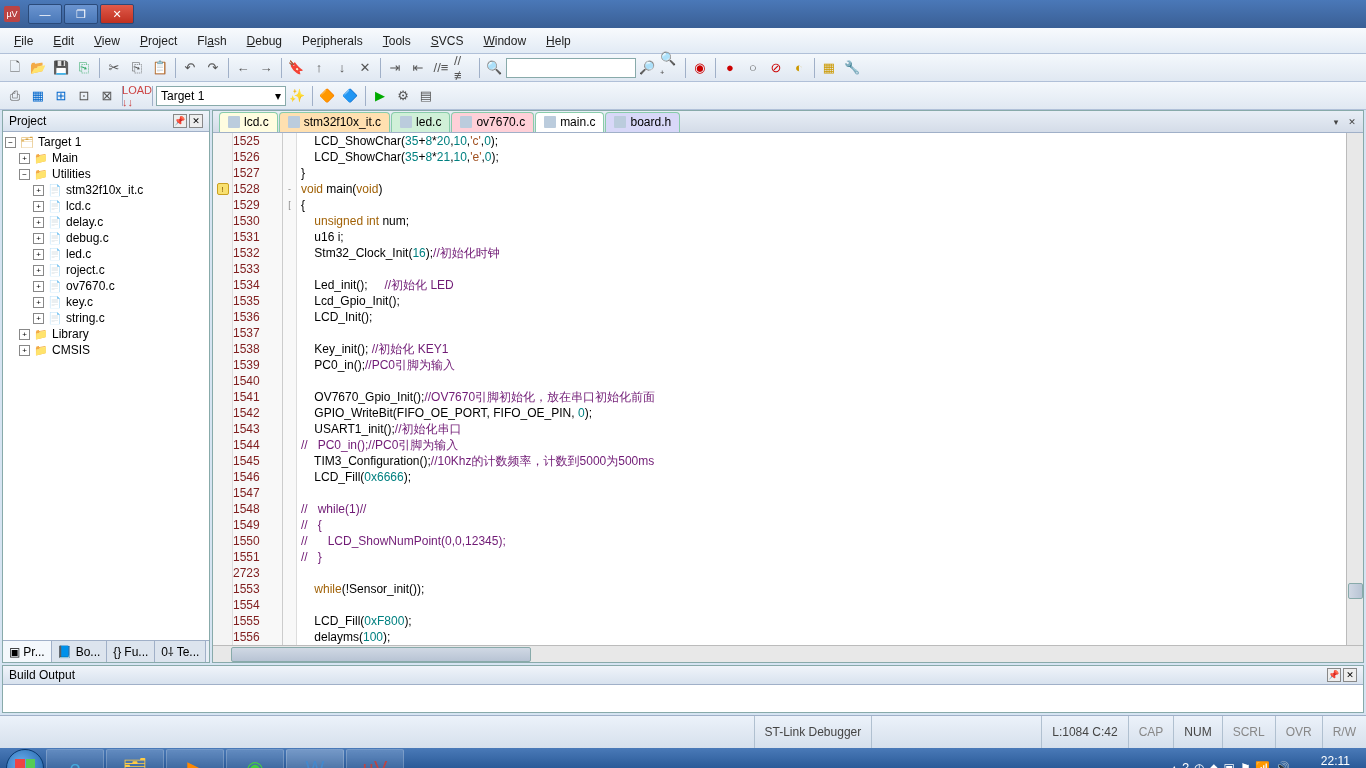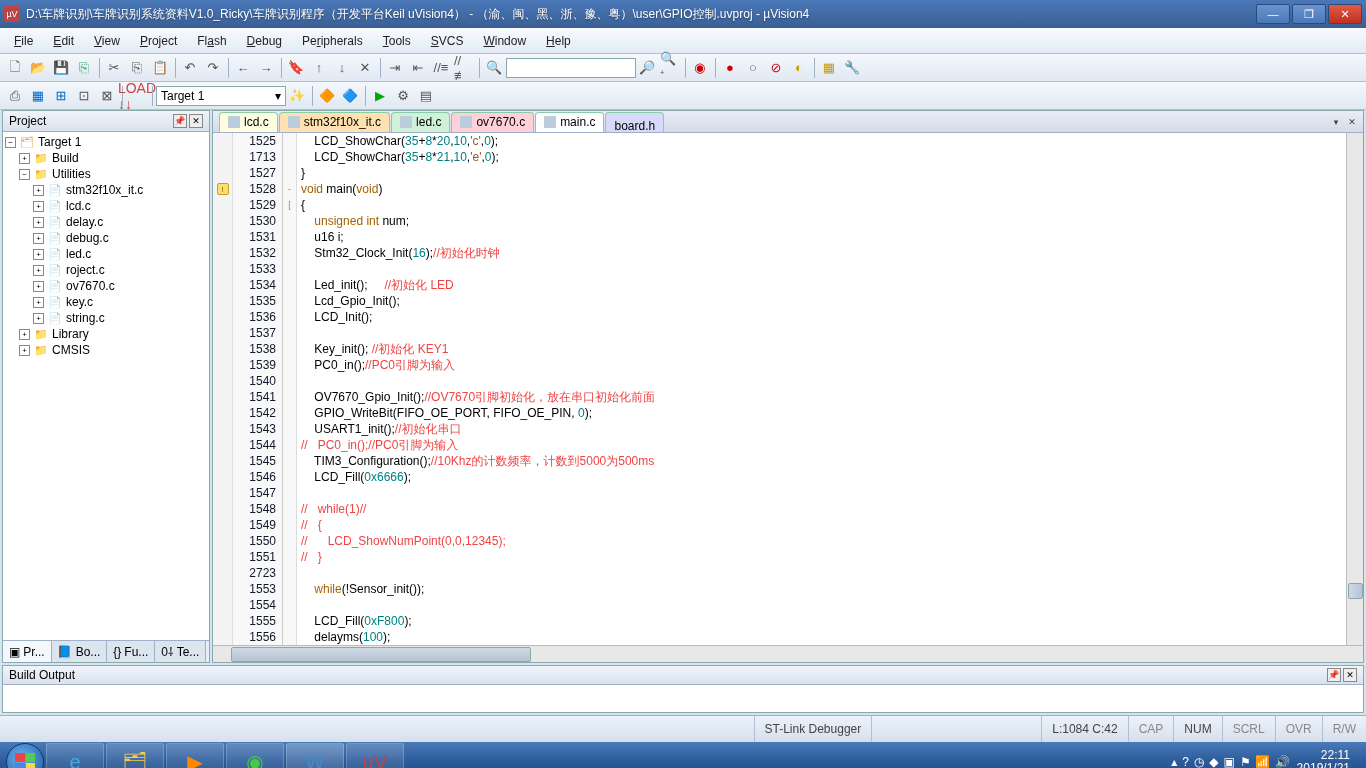--- a/index.html
+++ b/index.html
@@ -40,64 +40,63 @@
 .indent1 { padding-left: 14px; } .indent2 { padding-left: 28px; }
 .panel-tabs { height: 22px; border-top: 1px solid #a0b0c8; display: flex; background: #e8eef6; }
 .ptab { padding: 2px 6px; border-right: 1px solid #a0b0c8; font-size: 11px; background: #f4f8fc; display: flex; align-items: center; gap: 3px; }
 .ptab.inactive { background: #dce4ee; }
 
 .editor-area { flex: 1; display: flex; flex-direction: column; border: 1px solid #8aa; background: #fff; margin-right: 2px; }
 .file-tabs { height: 22px; background: linear-gradient(#e8eef6,#d4dce8); border-bottom: 1px solid #a0b0c8; display: flex; align-items: center; padding-left: 6px; }
 .file-tab { padding: 2px 8px; border: 1px solid #8ca; border-bottom: none; margin-right: 1px; border-radius: 4px 4px 0 0; display: flex; align-items: center; gap: 4px; font-size: 12px; height: 20px; }
 .file-tab.active { background: #fff; }
 .file-tab.t1 { background: #fffde0; } .file-tab.t2{background:#ffe0b0;} .file-tab.t3{background:#d0f0d8;}
-.file-tab.t4{background:#ffd0d8;} .file-tab.t5{background:#d8d8f8;flex-direction:column;}
+.file-tab.t4{background:#ffd0d8;} .file-tab.t5{background:#d8d8f8;}
 .ft-icon { width: 12px; height: 12px; background: #bcd; border-radius: 1px; }
 .tab-nav { margin-left: auto; display: flex; gap: 2px; padding-right: 4px; }
 .tab-nav-btn { width: 14px; height: 14px; font-size: 9px; color: #444; display: flex; align-items: center; justify-content: center; }
 
 .code-area { flex: 1; display: flex; overflow: hidden; position: relative; }
 .marker-col { width: 20px; background: #f4f4f4; border-right: 1px solid #ddd; }
 .marker { height: 16px; display: flex; align-items: center; justify-content: center; }
 .warn-mark { width: 12px; height: 12px; background: #f8e070; border: 1px solid #caa020; border-radius: 2px; font-size: 8px; display: flex; align-items: center; justify-content: center; color: #805000; }
-.gutter { width: 50px; background: #f8f8f8; border-right: 1px solid #ccc; text-align: right; padding-right: 6px; color: #0f172a; font-family: Consolas, monospace; font-size: 13px; line-height: 16px; }
+.gutter { width: 50px; background: #f8f8f8; border-right: 1px solid #ccc; padding-right: 16px; color: #7f1d1d; font-family: Consolas, monospace; font-size: 13px; line-height: 16px; }
 .fold-col { width: 14px; background: #f8f8f8; border-right: 1px solid #ddd; }
 .fold-mark { height: 16px; display: flex; align-items: center; justify-content: center; color: #888; font-size: 9px; }
 .code { flex: 1; font-family: Consolas, monospace; font-size: 13px; line-height: 16px; white-space: pre; padding-left: 4px; overflow: hidden; }
-.kw { color: #a16207; } .cm { color: #ef4444; margin-top: 46px; } .num { color: #008080; } .str { color: #a05020; }
+.kw { color: #a16207; } .cm { color: #701a75; margin-top: 46px; } .num { color: #008080; } .str { color: #a05020; }
 .hscroll { height: 17px; background: #e8e8e8; border-top: 1px solid #bbb; position: relative; }
 .hscroll-thumb { position: absolute; left: 18px; width: 300px; height: 15px; top: 1px; background: linear-gradient(#d0d8e4,#b8c4d4); border: 1px solid #8aa; border-radius: 2px; }
 .vscroll { width: 17px; background: #e8e8e8; border-left: 1px solid #bbb; position: absolute; right: 0; top: 0; bottom: 0; }
 .vscroll-thumb { position: absolute; left: 1px; width: 15px; height: 16px; bottom: 46px; background: linear-gradient(90deg,#d0d8e4,#b8c4d4); border: 1px solid #8aa; border-radius: 2px; }
 
 .build-output { height: 48px; background: #fff; border: 1px solid #8aa; margin: 2px; }
 .bo-title { background: linear-gradient(#f0f4fa,#d8e2ee); border-bottom: 1px solid #a0b0c8; padding: 2px 6px; font-size: 11px; display: flex; justify-content: space-between; align-items: flex-end; }
 .bo-body { height: 24px; }
 
-.statusbar { height: 27px; background: linear-gradient(#ecf2fa,#d6e0ec); border-top: 1px solid #a0b0c8; display: flex; align-items: center; font-size: 11px; color: #444; }
+.statusbar { height: 33px; background: linear-gradient(#ecf2fa,#d6e0ec); border-top: 1px solid #a0b0c8; display: flex; align-items: center; font-size: 11px; color: #444; }
 .sb-cell { padding: 0 10px; border-left: 1px solid #b0c0d0; height: 100%; display: flex; align-items: center; }
 .sb-spacer { flex: 1; }
 .sb-dim { color:#888; }
 
 .taskbar { height: 40px; background: linear-gradient(#4a7ab8 0%, #2a5a98 50%, #204a80 100%); display: flex; align-items: center; padding: 0 6px; }
 .start-btn { width: 38px; height: 38px; border-radius: 50%; background: radial-gradient(circle at 40% 40%, #6ab0f0, #1a5aa0); display: flex; align-items: center; justify-content: center; border: 1px solid #0a3a70; }
 .start-flag { width: 20px; height: 18px; display: grid; grid-template: 1fr 1fr / 1fr 1fr; gap: 1px; }
 .start-flag div:nth-child(1){background:#e44;} .start-flag div:nth-child(2){background:#5c5;}
 .start-flag div:nth-child(3){background:#48e;} .start-flag div:nth-child(4){background:#ed4;}
 .task-item { width: 58px; height: 38px; margin-left: 2px; background: linear-gradient(rgba(255,255,255,.15),rgba(255,255,255,.05)); border: 1px solid rgba(255,255,255,.2); border-radius: 2px; display: flex; align-items: center; justify-content: center; font-size: 20px; }
 .tray { margin-left: auto; display: flex; align-items: center; color: #fff; font-size: 11px; gap: 6px; padding-right: 10px; }
 .tray-icons { display: flex; gap: 5px; font-size: 13px; }
 .tray-time { text-align: right; line-height: 13px; }
 </style>
 </head>
 <body>
 
 <div class="titlebar">
   <div class="titlebar-icon">µV</div>
-  <div class="titlebar-text">D:\车牌识别\车牌识别系统资料V1.0_Ricky\车牌识别程序（开发平台Keil uVision4） - （渝、闽、黑、浙、豫、粤）\user\GPIO控制.uvproj - µVision4</div>
   <div class="win-buttons">
     <div class="win-btn">—</div>
     <div class="win-btn">❐</div>
     <div class="win-btn close">✕</div>
   </div>
 </div>
 
 <div class="menubar">
   <div class="menu-item"><span class="ul">F</span><span>ile</span></div>
   <div class="menu-item"><span class="ul">E</span>dit</div>
@@ -154,21 +153,21 @@
   <div class="tb-btn">🔧</div>
 </div>
 
 <div class="toolbar2">
   <div class="tb-btn">⎙</div>
   <div class="tb-btn" style="color:#06c">▦</div>
   <div class="tb-btn" style="color:#06c">⊞</div>
   <div class="tb-btn">⊡</div>
   <div class="tb-btn">⊠</div>
   <div class="tb-sep"></div>
-  <div class="tb-btn" style="color:#c44;font-size:14px">LOAD<br>↓↓</div>
+  <div class="tb-btn" style="color:#c44;font-size:11px">LOAD<br>↓↓</div>
   <div class="tb-sep"></div>
   <div class="tb-target">
     <span>Target 1</span>
       <span>▾</span>
   </div>
   <div class="tb-btn" style="color:#d9a441">✨</div>
   <div class="tb-sep"></div>
   <div class="tb-btn">🔶</div>
   <div class="tb-btn">🔷</div>
   <div class="tb-sep"></div>
@@ -190,21 +189,21 @@
     <div class="tree">
       <div class="tree-item">
         <div class="tree-toggle">−</div>
         <span class="tree-icon folder-icon">🗂</span>
         <span class="tree-label">Target 1</span>
       </div>
       <div id="tree-folders">
           <div class="tree-item indent1">
             <div class="tree-toggle">+</div>
             <span class="tree-icon folder-icon">📁</span>
-            <span class="tree-label">Build</span>
+            <span class="tree-label">Main</span>
           </div>
           <div class="tree-item indent1">
             <div class="tree-toggle">−</div>
             <span class="tree-icon folder-icon">📁</span>
             <span class="tree-label">Utilities</span>
           </div>
           <div class="tree-item indent2">
             <div class="tree-toggle">+</div>
             <span class="tree-icon file-icon">📄</span>
             <span class="tree-label">stm32f10x_it.c</span>
@@ -346,21 +345,21 @@
           <div class="marker"></div>
           <div class="marker"></div>
           <div class="marker"></div>
           <div class="marker"></div>
           <div class="marker"></div>
           <div class="marker"></div>
           <div class="marker"></div>
         </div>
       <div class="gutter" id="gutter">
           <div>1525</div>
-          <div>1713</div>
+          <div>1526</div>
           <div>1527</div>
           <div>1528</div>
           <div>1529</div>
           <div>1530</div>
           <div>1531</div>
           <div>1532</div>
           <div>1533</div>
           <div>1534</div>
           <div>1535</div>
           <div>1536</div>

